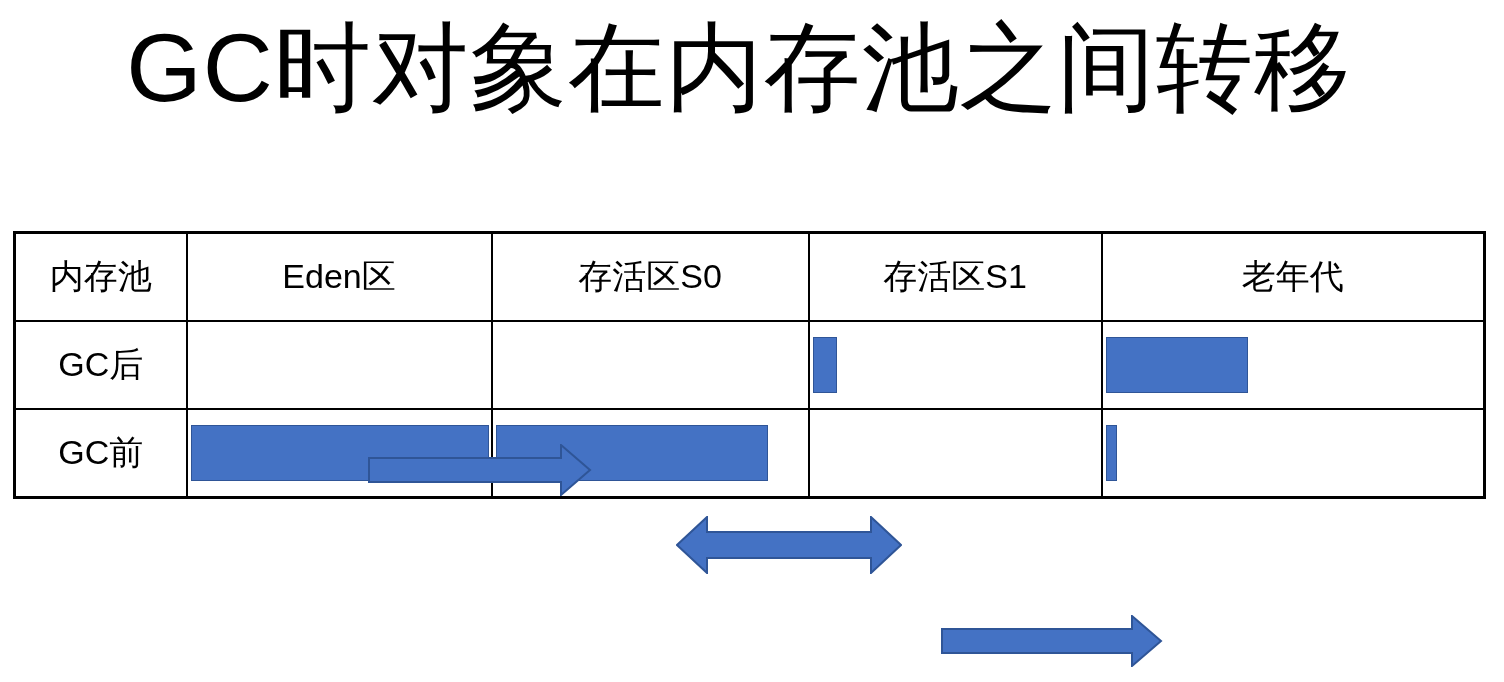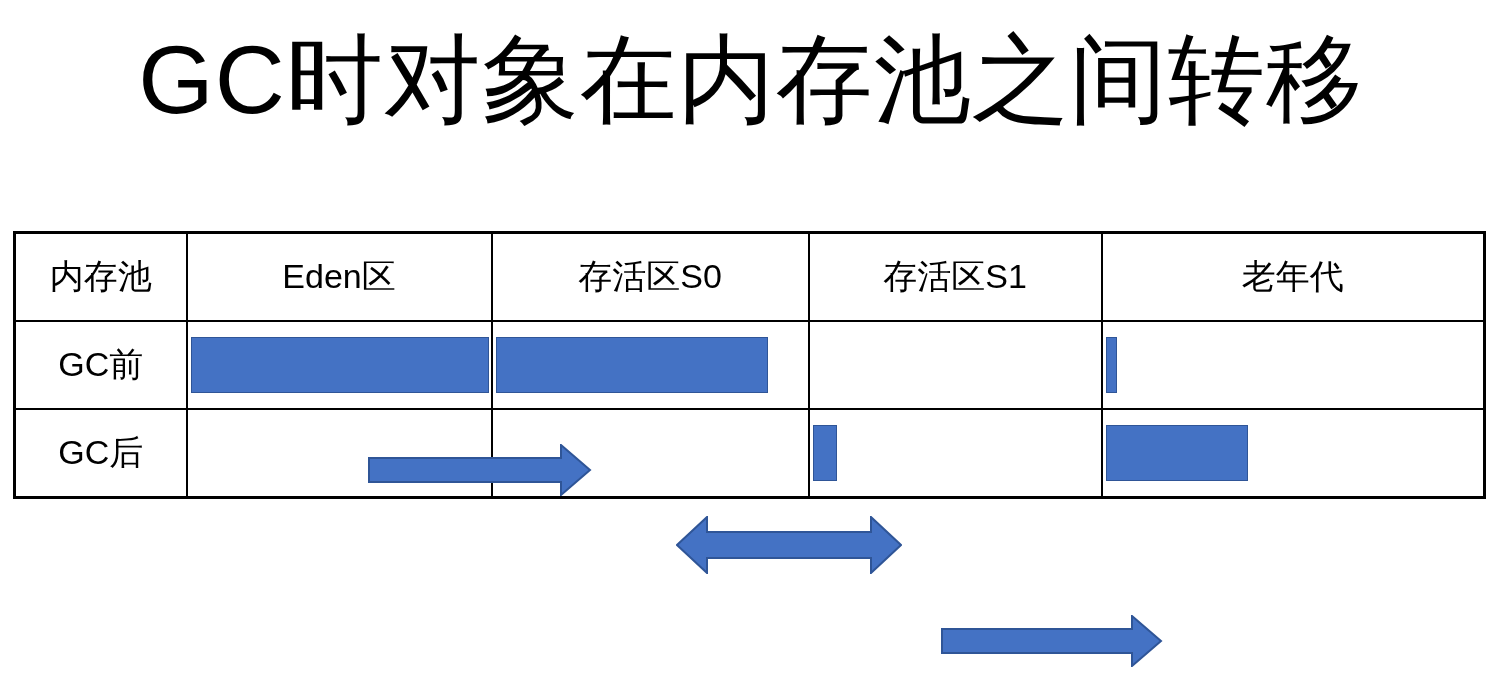--- a/index.html
+++ b/index.html
@@ -15,21 +15,21 @@
     width:1504px;height:682px;
     background:var(--bg);
     overflow:hidden;
     font-family:"Liberation Sans","DejaVu Sans",sans-serif;
     color:var(--text);
   }
   .slide-title{
     position:absolute;
     top:6px;left:0;
     width:1470px;
-    margin:16px;
+    margin:4px;
     text-align:center;
     font-size:97px;
     font-weight:300;
     line-height:1.2;
     letter-spacing:1px;
     color:var(--text);
     white-space:nowrap;
   }
   table.pool-table{
     position:absolute;
@@ -86,47 +86,47 @@
       <tr>
         <th>内存池</th>
         <th>Eden区</th>
         <th>存活区S0</th>
         <th>存活区S1</th>
         <th>老年代</th>
       </tr>
     </thead>
     <tbody>
       <tr>
+        <th>GC后</th>
+        <td class="bar-cell">
+          
+        </td>
+        <td class="bar-cell">
+          
+        </td>
+        <td class="bar-cell">
+          <div class="bar" style="width: 8.5%;"></div>
+        </td>
+        <td class="bar-cell">
+          <div class="bar" style="width: 38%;"></div>
+        </td>
+      </tr>
+      <tr>
         <th>GC前</th>
         <td class="bar-cell">
           <div class="bar" style="width: 100%;"></div>
         </td>
         <td class="bar-cell">
           <div class="bar" style="width: 88%;"></div>
         </td>
         <td class="bar-cell">
           
         </td>
         <td class="bar-cell">
           <div class="bar" style="width: 3%;"></div>
-        </td>
-      </tr>
-      <tr>
-        <th>GC后</th>
-        <td class="bar-cell">
-          
-        </td>
-        <td class="bar-cell">
-          
-        </td>
-        <td class="bar-cell">
-          <div class="bar" style="width: 8.5%;"></div>
-        </td>
-        <td class="bar-cell">
-          <div class="bar" style="width: 38%;"></div>
         </td>
       </tr>
     </tbody>
   </table>
 
   <svg class="arrow-svg" style="left:368px;top:444px;" width="224" height="52" viewBox="0 0 224 52" aria-hidden="true">
     <polygon points="1,14 193,14 193,1 222,26 193,51 193,38 1,38"></polygon>
   </svg>
 
   <svg class="arrow-svg" style="left:676px;top:516px;" width="226" height="58" viewBox="0 0 226 58" aria-hidden="true">

